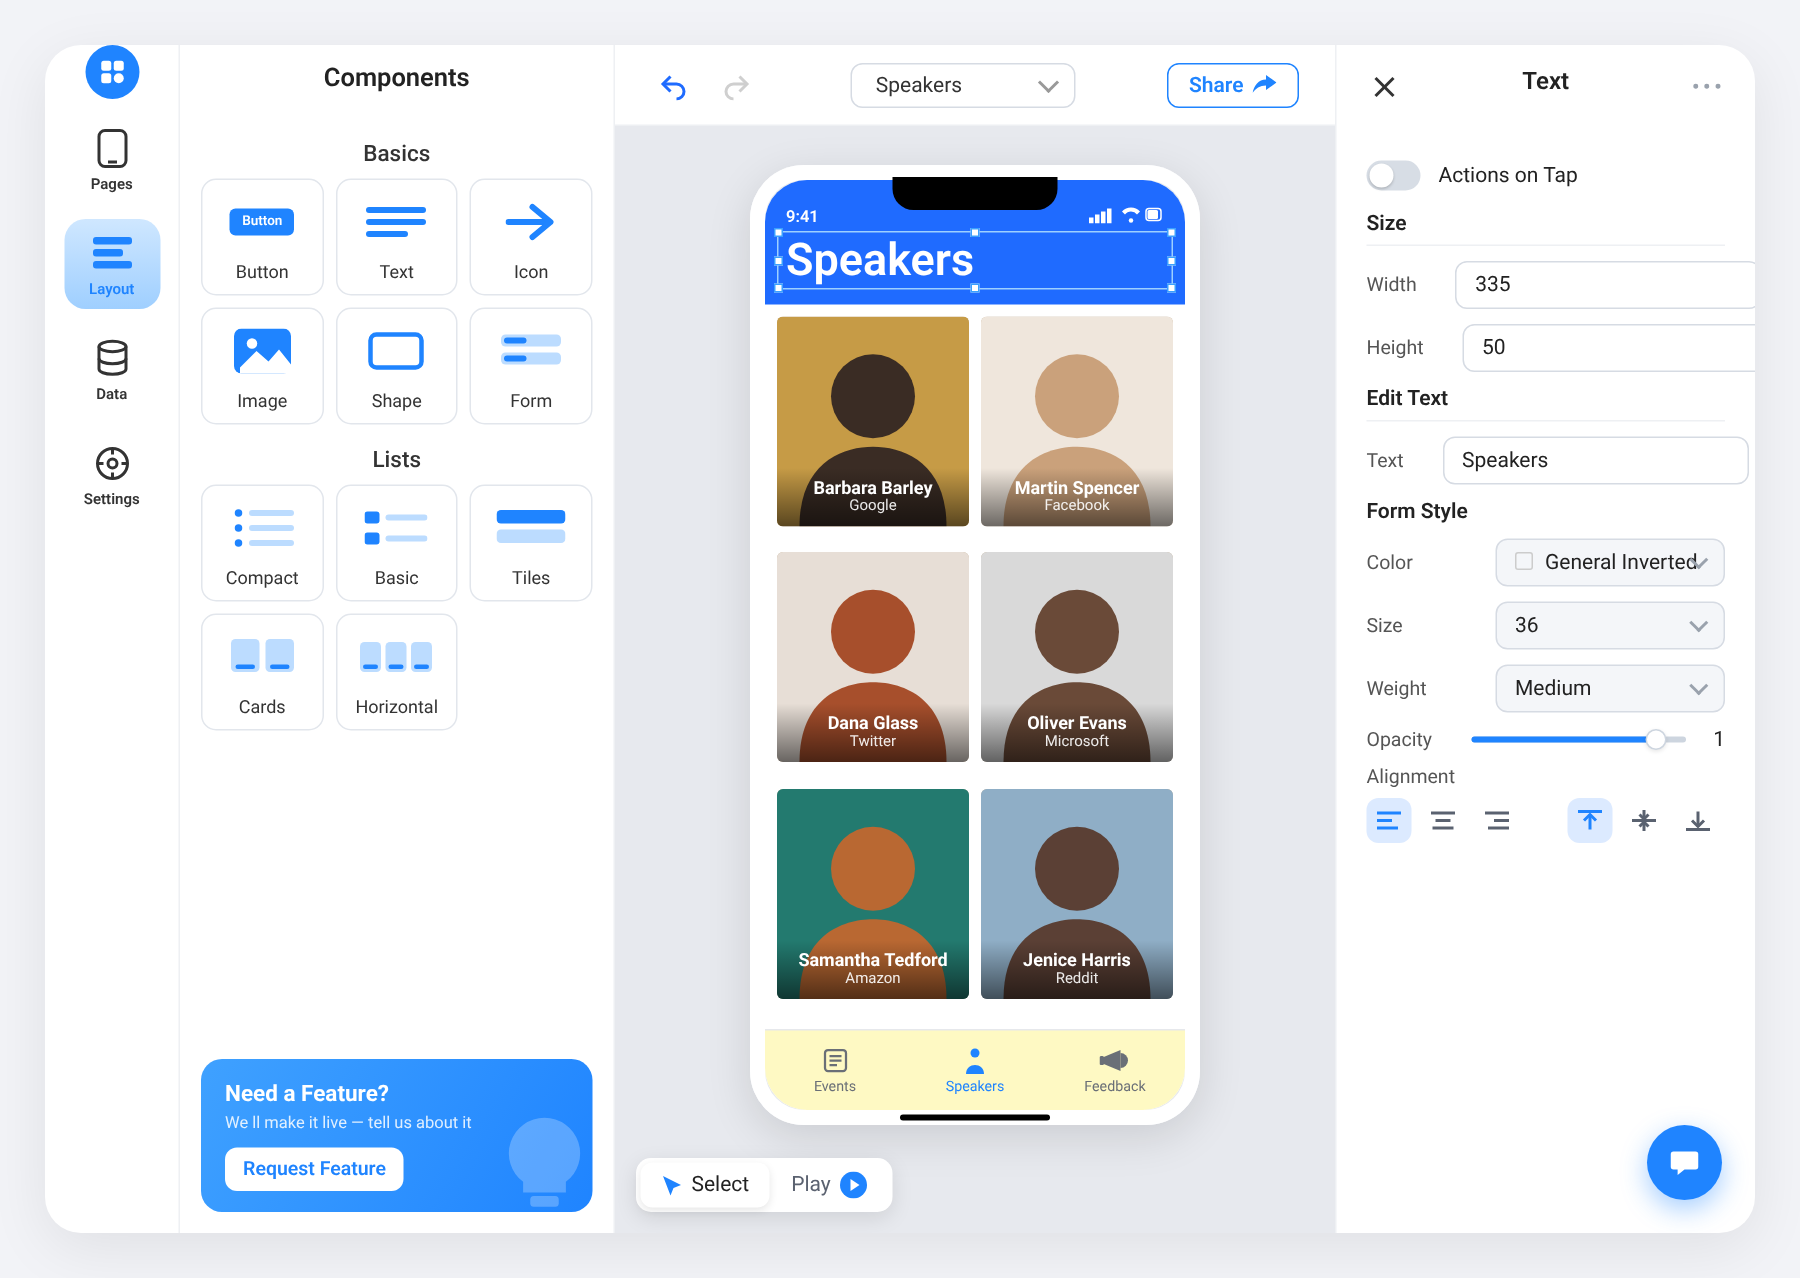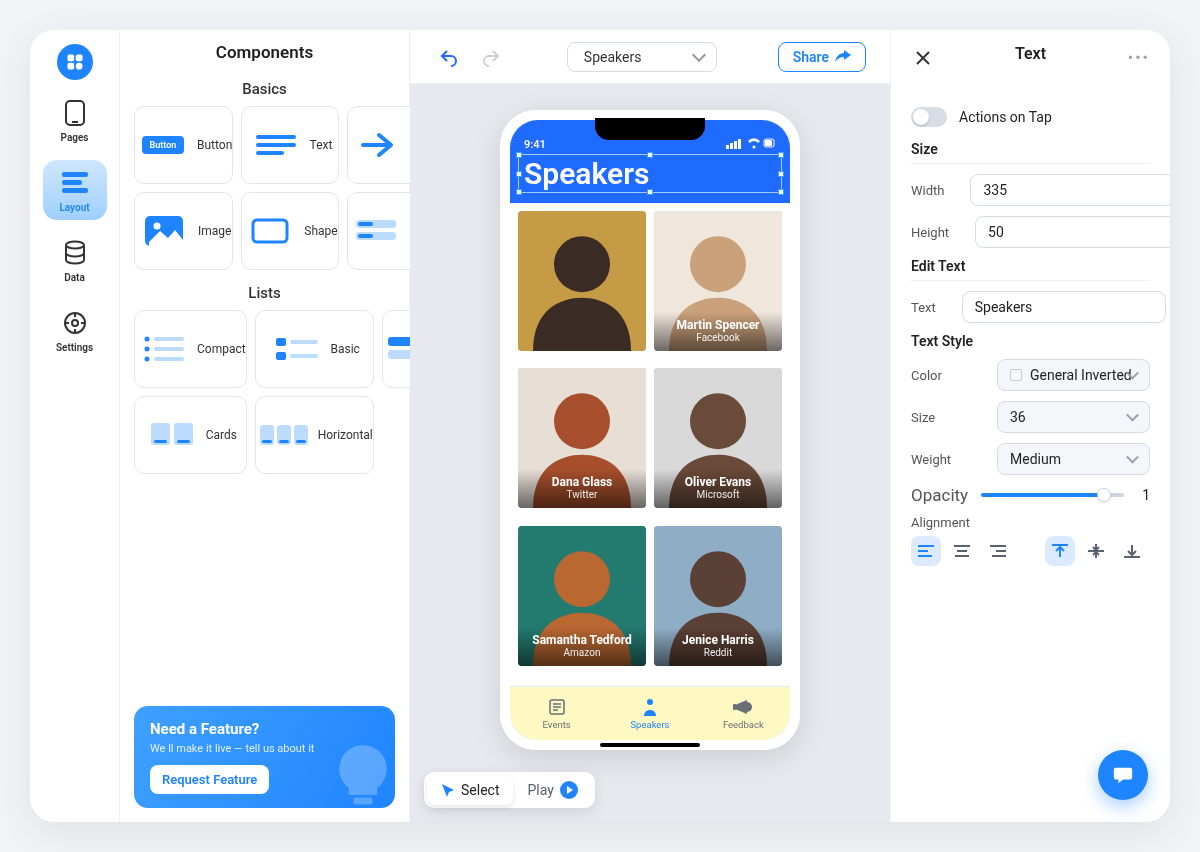--- a/index.html
+++ b/index.html
@@ -1,35 +1,35 @@
 <!DOCTYPE html>
 <html><head>
 <meta charset="utf-8">
 <style>
   * { box-sizing: border-box; font-family: -apple-system, BlinkMacSystemFont, "Segoe UI", Roboto, sans-serif; }
   body { margin: 0; background: #f2f3f7; padding: 30px; }
   .app { width: 1140px; height: 792px; background: #fff; border-radius: 24px; box-shadow: 0 10px 40px rgba(0,0,0,0.08); display: flex; overflow: hidden; position: relative; }
 
   
-  .rail { width: 90px; border-right: 1px solid #eef0f3; display: flex; flex-direction: column; align-items: center; padding-top: 14px; gap: 10px; }
+  .rail { width: 90px; border-right: 1px solid #eef0f3; display: flex; flex-direction: column; align-items: center; gap: 10px; }
   .logo { width: 36px; height: 36px; border-radius: 50%; background: #1f84ff; display:flex; align-items:center; justify-content:center; }
   .logo svg { width: 20px; height: 20px; fill:#fff; }
   .rail-item { width: 64px; height: 60px; border-radius: 14px; display:flex; flex-direction:column; align-items:center; justify-content:center; gap:4px; cursor:pointer; }
   .rail-item.active { background: linear-gradient(180deg,#cfe7ff,#9fcfff); }
   .rail-item .ri-icon { width: 30px; height: 30px; display:flex; align-items:center; justify-content:center; color:#333; }
   .rail-item.active .ri-icon { color:#1f84ff; }
   .rail-item .ri-label { font-size: 10px; color:#333; font-weight:600; }
   .rail-item.active .ri-label { color:#1f84ff;text-align:right; }
 
   
   .panel-left { width: 290px; border-right: 1px solid #eef0f3; padding: 12px 14px 0 14px; position:relative; }
-  .panel-title { text-align:center; font-size: 17px; font-weight:600; color:#222; margin-bottom: 18px; }
+  .panel-title { text-align:center; font-size: 17px; font-weight:600; color:#222; margin-bottom: 31px; }
   .section-title { text-align:center; font-size: 15px; color:#333; margin: 14px 0 8px; font-weight:500; }
   .grid3 { display:grid; grid-template-columns: repeat(3, 1fr); gap: 8px; }
-  .comp { border: 1px solid #e2e6ec; border-radius: 10px; height: 78px; display:flex; flex-direction:row; align-items:center; justify-content:center; gap:6px; cursor:pointer; background:#fff; }
+  .comp { border: 1px solid #e2e6ec; border-radius: 10px; height: 78px; display:flex; flex-direction:column; align-items:center; justify-content:center; gap:6px; cursor:pointer; background:#fff; }
   .comp .ci { height: 40px; width: 56px; display:flex; align-items:center; justify-content:center; color:#1f84ff; }
   .comp .cl { font-size: 12px; color:#333; }
 
   .feature-card { position:absolute; left:14px; right:14px; bottom:14px; border-radius: 14px; background: linear-gradient(120deg,#3fa1ff,#1f84ff); color:#fff; padding: 14px 16px; overflow:hidden; }
   .feature-card h4 { margin:0 0 4px; font-size: 15px; font-weight:700; }
   .feature-card p { margin:0 0 10px; font-size: 11px; opacity:.85; }
   .feature-card button { background:#fff; color:#1f84ff; border:none; border-radius:8px; padding:7px 12px; font-weight:600; font-size:13px; cursor:pointer; }
   .bulb { position:absolute; right:-6px; bottom:-6px; opacity:.25; width:76px; height:76px; }
 
   
@@ -80,21 +80,21 @@
   .toggle-row span { font-size:14px; color:#222; }
   .section { margin-top: 8px; }
   .section h5 { font-size:14px; font-weight:600; color:#222; margin: 10px 0 10px; border-bottom:1px solid #eef0f3; padding-bottom:6px; }
   .section h5.nobd { border:none; padding-bottom:0; }
   .prop { display:flex; align-items:center; gap:10px; margin-bottom:10px; }
   .prop label { width:60px; font-size:13px; color:#555; }
   .prop input[type=text], .prop .sel { flex:1; border:1px solid #d6dbe3; border-radius:8px; padding:7px 12px; font-size:14px; color:#222; background:#fff;margin-left:16px; }
   .prop .sel { background:#f4f6f9; position:relative; cursor:pointer; }
   .prop .sel::after { content:""; position:absolute; right:12px; top:50%; width:7px; height:7px; border-right:2px solid #9aa2ad; border-bottom:2px solid #9aa2ad; transform: translateY(-70%) rotate(45deg); }
   .slider-row { display:flex; align-items:center; gap:10px; margin-top:2px; }
-  .slider-row label { width:60px; font-size:17px; color:#555; }
+  .slider-row label { width:60px; font-size:13px; color:#555; }
   .slider { flex:1; height:4px; background:#cdd5df; border-radius:2px; position:relative; }
   .slider .fill { position:absolute; left:0; top:0; bottom:0; width:86%; background:#1f84ff; border-radius:2px; }
   .slider .knob { position:absolute; left:86%; top:50%; transform:translate(-50%,-50%); width:14px; height:14px; border-radius:50%; background:#fff; border:1px solid #cdd5df; box-shadow:0 1px 3px rgba(0,0,0,.1); }
   .slider-val { font-size:14px; color:#222; width:16px; text-align:right; }
   .align-row { display:flex; gap:10px; margin-top:6px; }
   .align-group { display:flex; gap:6px; }
   .align-btn { width:30px; height:30px; border-radius:8px; display:flex; align-items:center; justify-content:center; color:#5a6270; cursor:pointer; }
   .align-btn.active { background:#dceaff; color:#1f84ff; }
 
   .chat-fab { position:absolute; right:22px; bottom:22px; width:50px; height:50px; border-radius:50%; background:#1f84ff; display:flex; align-items:center; justify-content:center; box-shadow:0 6px 18px rgba(31,132,255,.4); cursor:pointer; }
@@ -353,20 +353,24 @@
           </div>
           <div class="tiles" id="tiles">
               <div class="tile">
                 <div class="photo">
     <svg class="avatar" viewBox="0 0 100 100" preserveAspectRatio="xMidYMid slice">
       <rect width="100" height="100" fill="#c69b46"></rect>
       <circle cx="50" cy="38" r="20" fill="#3a2c24"></circle>
       <path d="M15 100 C15 70 35 62 50 62 C65 62 85 70 85 100 Z" fill="#3a2c24"></path>
     </svg>
                 </div>
+    <div class="caption">
+      <div class="nm">Barbara Barley</div>
+      <div class="co">Google</div>
+    </div>
               </div>
               <div class="tile">
                 <div class="photo">
     <svg class="avatar" viewBox="0 0 100 100" preserveAspectRatio="xMidYMid slice">
       <rect width="100" height="100" fill="#efe6dc"></rect>
       <circle cx="50" cy="38" r="20" fill="#caa17b"></circle>
       <path d="M15 100 C15 70 35 62 50 62 C65 62 85 70 85 100 Z" fill="#caa17b"></path>
     </svg>
                 </div>
     <div class="caption">
@@ -505,21 +509,21 @@
 
     <div class="section">
       <h5>Edit Text</h5>
       <div class="prop">
         <label>Text</label>
         <input type="text" value="Speakers" style="">
       </div>
     </div>
 
     <div class="section">
-      <h5 class="nobd">Text Style</h5>
+      <h5 class="nobd">Form Style</h5>
       <div class="prop">
         <label>Color</label>
         <div class="sel"><span style="display:inline-block;width:12px;height:12px;border:1px solid #ccc;margin-right:8px;vertical-align:-1px;border-radius:2px;"></span><span>General Inverted</span></div>
       </div>
       <div class="prop">
         <label>Size</label>
         <div class="sel"><span>36</span></div>
       </div>
       <div class="prop">
         <label>Weight</label>

